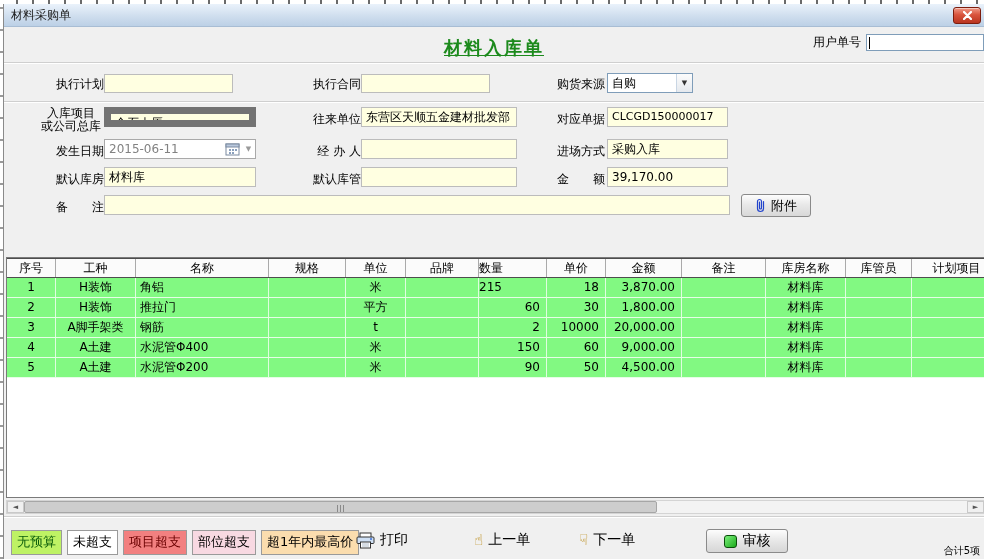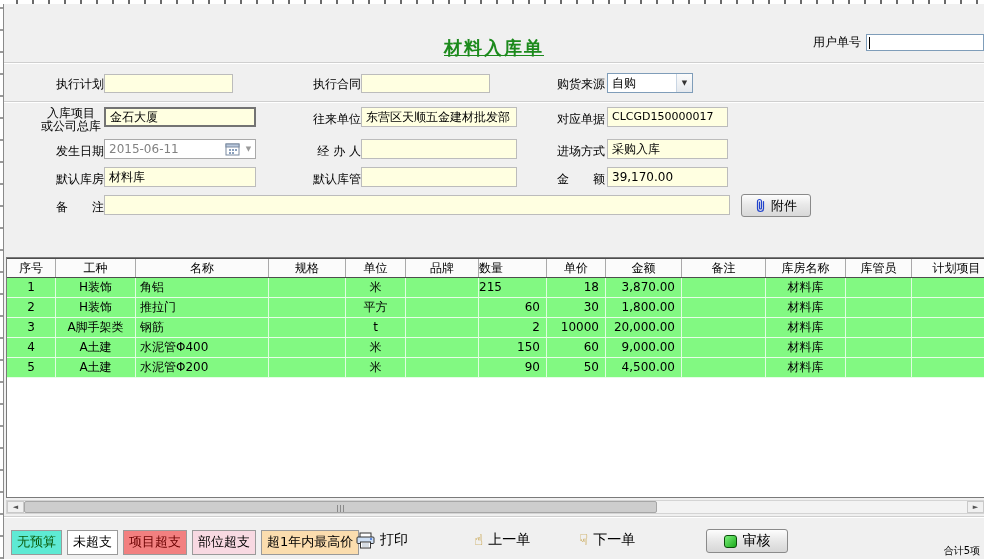--- a/index.html
+++ b/index.html
@@ -35,21 +35,21 @@
 
   
   .zone1 { position:absolute; left:0; top:58px; width:100%; height:39px; border-top:1px solid #cfcfcf;
            box-shadow:inset 0 1px 0 #fff; }
   .zone2 { position:absolute; left:0; top:97px; width:100%; height:117px; border-top:1px solid #cfcfcf;
            box-shadow:inset 0 1px 0 #fff; }
   .lbl { position:absolute; font-size:12px; text-align:right; white-space:pre; }
   .lbl2 { position:absolute; font-size:12px; text-align:center; line-height:13px; white-space:pre; }
   .inp { position:absolute; height:20px; background:#ffffe1; border:1px solid #bcbcbc; font-size:12px;
          line-height:18px; padding-left:4px; overflow:hidden; white-space:nowrap; }
-  .inp.focus { border:2px solid #737373;font-family:Liberation Mono, monospace; }
+  .inp.focus { border:7px solid #737373; }
   .inp.small-h { height:19px; line-height:17px; }
   .combo { position:absolute; height:20px; background:#fff; border:1px solid #7f9db9; display:flex; align-items:stretch; }
   .combo .cval { flex:1; font-size:12px; line-height:18px; padding-left:4px; }
   .combo .carr { width:16px; border-left:1px solid #c9d6e4; background:linear-gradient(#fcfcfc,#e5e9ee);
                  display:flex; align-items:center; justify-content:center; font-size:7px; color:#333; }
   .datefield { position:absolute; height:20px; background:#fff; border:1px solid #a9a9a9; display:flex; align-items:center; }
   .datefield .dval { flex:1; font-size:12px; color:#828282; padding-left:4px; }
   .datefield .cal { width:15px; height:13px; margin-right:2px; }
   .datefield .darr { width:13px; font-size:7px; color:#9a9a9a; text-align:center; }
   .attach-btn { position:absolute; width:70px; height:23px; border:1px solid #8a8a8a; border-radius:3px;
@@ -92,20 +92,28 @@
   .total { position:absolute; right:4px; bottom:1px; font-size:10px; }
 </style>
 </head>
 <body>
 
 <div class="bg-top"></div>
 <div class="bg-left"></div>
 
 <div class="dialog">
 
+  <div class="titlebar">
+    <span class="t">材料采购单</span>
+    <div class="close-btn">
+      <svg width="9" height="9" viewBox="0 0 9 9">
+          <path d="M1 1 L8 8 M8 1 L1 8" stroke="#fff" stroke-width="2.2" stroke-linecap="round"></path>
+        </svg>
+    </div>
+  </div>
 
   <div class="header-zone">
     <div class="form-title">材料入库单</div>
     <div class="user-no">
       <span class="ulabel">用户单号</span>
       <div class="user-no-input"><span class="caret"></span><span></span></div>
     </div>
   </div>
 
   <div class="zone1">
@@ -263,21 +271,21 @@
         <span class="grip"></span>
       </div>
     <div class="sb-track"></div>
     <div class="sb-btn">
         <span>►</span>
       </div>
   </div>
 
   <div class="statusbar">
     <div class="badges" id="badges">
-        <span class="badge" style="background: #5eead4; color: rgb(10, 92, 10);">无预算</span>
+        <span class="badge" style="background: #bef264; color: rgb(10, 92, 10);">无预算</span>
         <span class="badge" style="background: rgb(255, 255, 255); color: rgb(0, 0, 0);">未超支</span>
         <span class="badge" style="background: rgb(242, 128, 128); color: rgb(107, 0, 0);">项目超支</span>
         <span class="badge" style="background: rgb(248, 217, 226); color: rgb(0, 0, 0);">部位超支</span>
         <span class="badge" style="background: rgb(251, 221, 174); color: rgb(0, 0, 0);">超1年内最高价</span>
       </div>
 
     <div class="action" style="left:352px;text-align:right;">
       <svg width="19" height="17" viewBox="0 0 19 17">
           <rect x="4" y="1" width="11" height="4.5" fill="#fff" stroke="#333"></rect>
           <rect x="1" y="5" width="17" height="6.5" rx="1" fill="#cfe0f5" stroke="#333"></rect>

